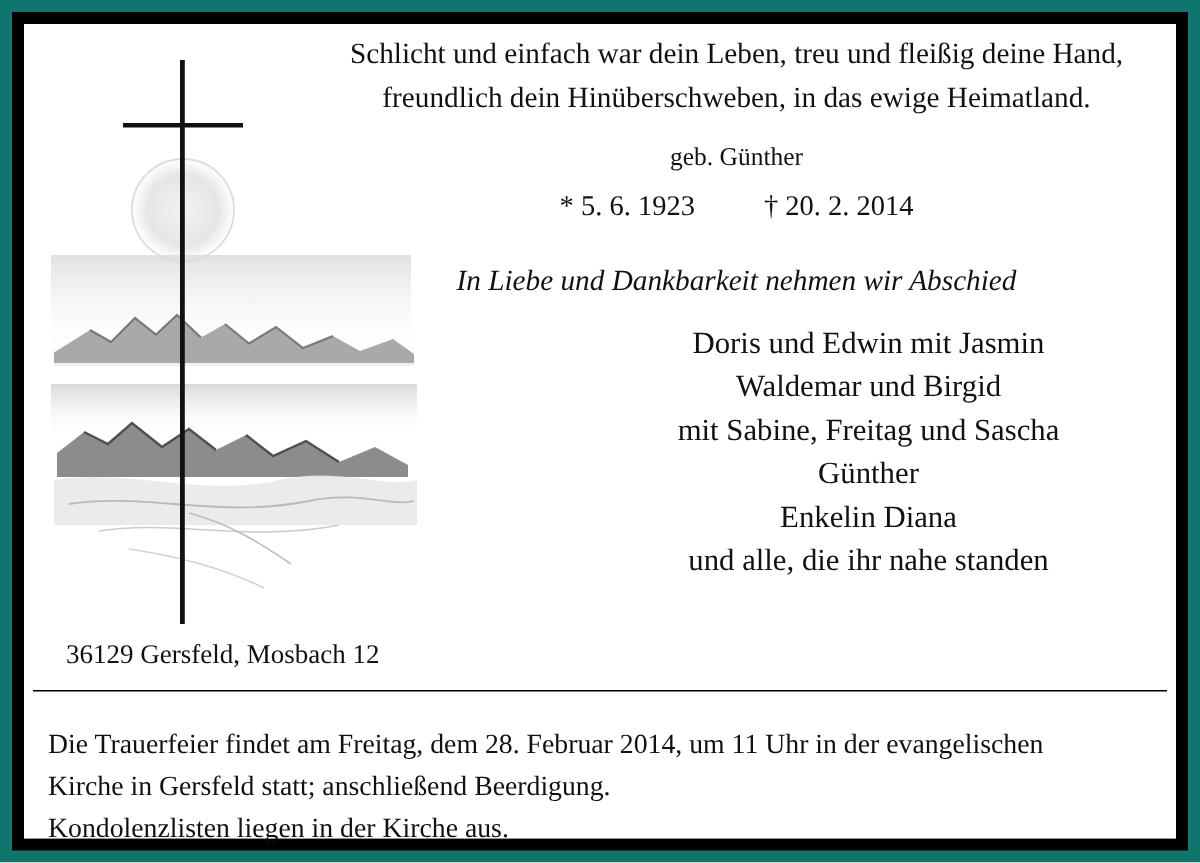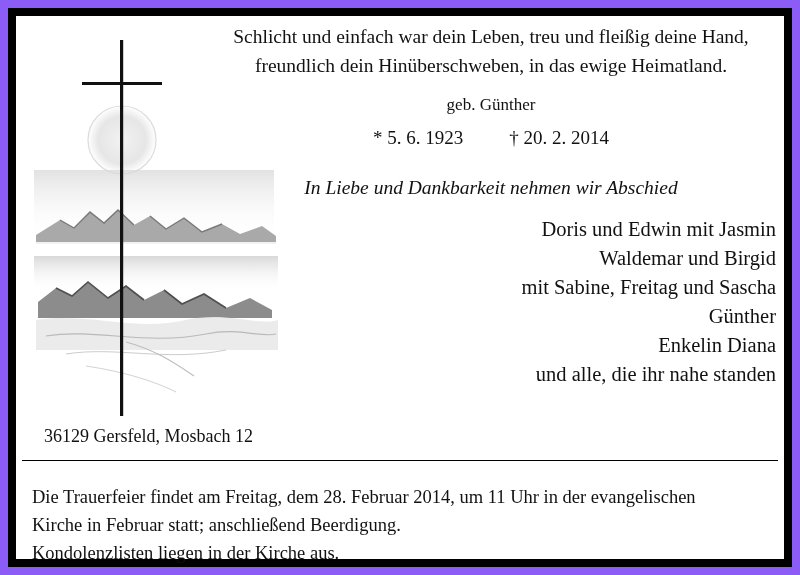--- a/index.html
+++ b/index.html
@@ -14,21 +14,21 @@
     color: #111111;
     overflow: hidden;
   }
 
   .notice {
     position: relative;
     width: 800px;
     height: 575px;
     box-sizing: border-box;
     padding: 10px;
-    background: #8b5cf6;
+    background: #0f766e;
   }
 
   
   .mourning-border {
     position: absolute;
     left: 8px;
     top: 8px;
     right: 8px;
     bottom: 8px;
     border: 8px solid #000000;
@@ -105,21 +105,21 @@
 
   .farewell {
     font-size: 19.5px;
     margin: 28px 0 0 0;
     color: #111111;
     font-style: italic;
   }
 
   .survivors {
     margin: 16px 0 0 0;
-    text-align: right;
+    text-align: center;
     padding-left: 176px;
   }
   .survivor {
     font-size: 20.5px;
     line-height: 1.42;
     color: #111111;
     white-space: nowrap;
   }
 
   
@@ -237,18 +237,18 @@
 
       </div>
     </div>
 
     <div class="address">36129 Gersfeld, Mosbach 12</div>
 
     <div class="divider"></div>
 
     <div class="footer">
       <p>Die Trauerfeier findet am Freitag, dem 28. Februar 2014, um 11 Uhr in der evangelischen</p>
-      <p>Kirche in Februar statt; anschließend Beerdigung.</p>
+      <p>Kirche in Gersfeld statt; anschließend Beerdigung.</p>
       <p>Kondolenzlisten liegen in der Kirche aus.</p>
     </div>
 
   </div>
 </div>
 
 </body></html>

